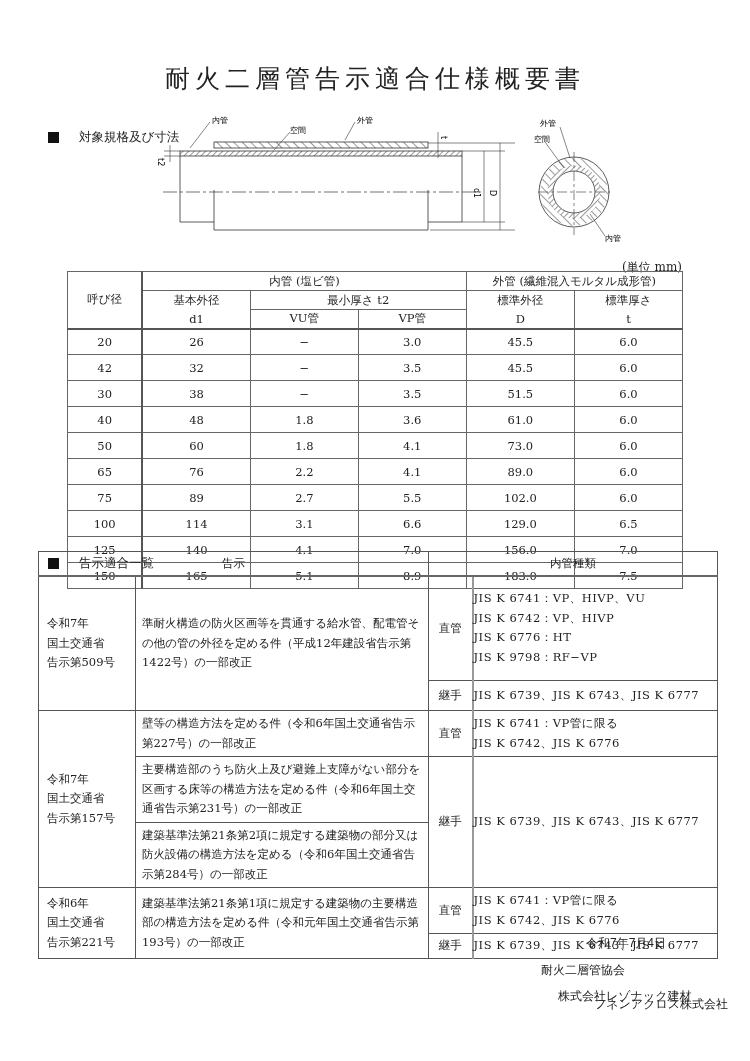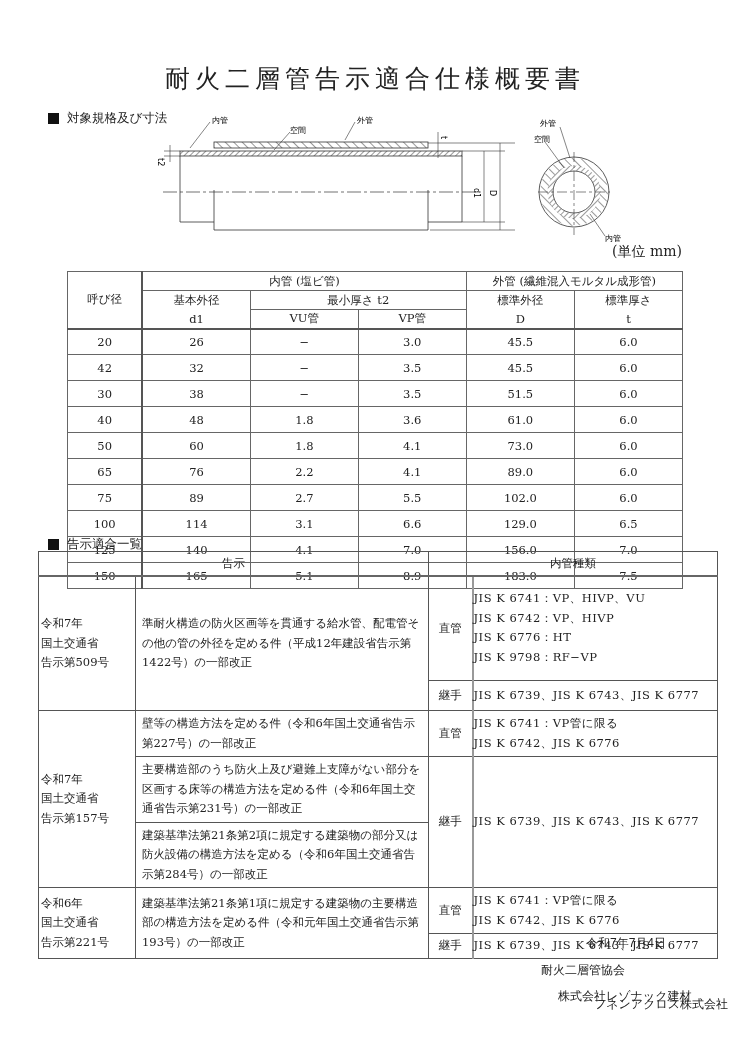--- a/index.html
+++ b/index.html
@@ -1,31 +1,31 @@
 <!DOCTYPE html>
 <html><head>
 <meta charset="utf-8">
 <style>
   * { box-sizing: border-box; margin: 0; padding: 0; }
   body { width: 750px; height: 1061px; background: #fff; color: #222; font-family: "DejaVu Serif", "Liberation Serif", serif; position: relative; overflow: hidden; }
   .title { position: absolute; top: 62px; left: 0; width: 750px; text-align: center; font-size: 25px; letter-spacing: 5px; font-family: "DejaVu Sans", sans-serif; font-weight: normal; color: #222; }
-  .section-head { position: absolute; font-size: 12.5px; display: flex; align-items: center; gap: 8px; font-family: "DejaVu Sans", sans-serif; }
+  .section-head { position: absolute; font-size: 12.5px; display: flex; align-items: center; gap: 20px; font-family: "DejaVu Sans", sans-serif; margin-top: 19px; }
   .section-head .sq { width: 11px; height: 11px; background: #111; display: inline-block; }
   .diagram { position: absolute; left: 150px; top: 110px; }
-  .unit { position: absolute; top: 243px; right: 68px; font-size: 14px; }
+  .unit { position: absolute; top: 259px; right: 68px; font-size: 12px; }
   table { border-collapse: collapse; position: absolute; }
   #spec-table { left: 67px; top: 271px; width: 616px; font-size: 11.5px; }
   #spec-table td, #spec-table th { border: 1px solid #666; text-align: center; font-weight: normal; height: 19px; padding: 0; }
   #spec-table .thick-bottom { border-bottom: 2.5px solid #555; }
   #spec-table .thick-right { border-right: 2.5px solid #555; }
   #spec-table tbody td { height: 26px; }
   #notice-table { left: 38px; top: 551px; width: 680px; font-size: 11.5px; line-height: 19.5px; }
   #notice-table td, #notice-table th { border: 1px solid #555; font-weight: normal; vertical-align: middle; }
   #notice-table th { height: 24px; text-align: center; border-bottom: 2.5px solid #666; }
-  #notice-table .era { padding-left: 2px; width: 97px; }
+  #notice-table .era { padding-left: 8px; width: 97px; }
   #notice-table .desc { padding: 3px 6px; width: 293px; }
   #notice-table .kind { width: 44px; text-align: center; border-right: 2px solid #999; }
   #notice-table .jis { padding: 2px 0; font-family: "DejaVu Serif", serif; letter-spacing: 0.5px; }
   #notice-table .dash-top { border-top: 1px dashed #888; }
   .footer { position: absolute; font-size: 12px; font-family: Liberation Sans, sans-serif; }
 </style>
 </head>
 <body>
 
 <div class="title">耐火二層管告示適合仕様概要書</div>

